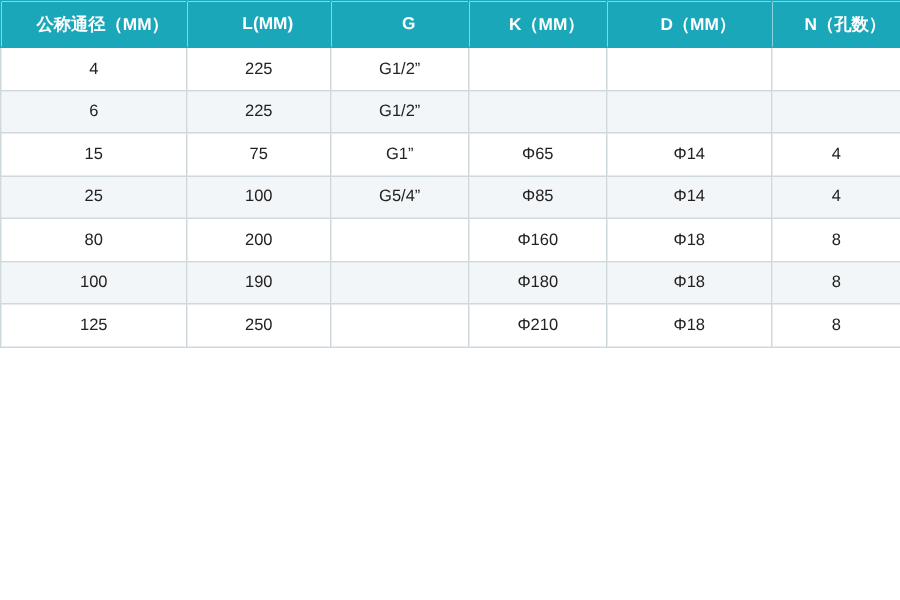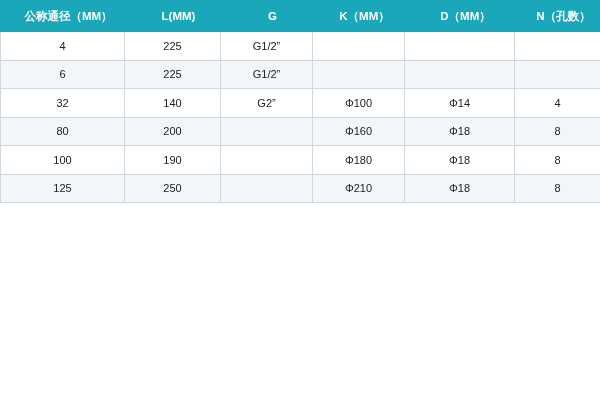--- a/index.html
+++ b/index.html
@@ -84,24 +84,32 @@
     </tr>
     <tr>
       <td>6</td>
       <td>225</td>
       <td>G1/2”</td>
       <td></td>
       <td></td>
       <td></td>
     </tr>
     <tr>
-      <td>32</td>
-      <td>140</td>
-      <td>G2”</td>
-      <td>Φ100</td>
+      <td>15</td>
+      <td>75</td>
+      <td>G1”</td>
+      <td>Φ65</td>
+      <td>Φ14</td>
+      <td>4</td>
+    </tr>
+    <tr>
+      <td>25</td>
+      <td>100</td>
+      <td>G5/4”</td>
+      <td>Φ85</td>
       <td>Φ14</td>
       <td>4</td>
     </tr>
     <tr>
       <td>80</td>
       <td>200</td>
       <td></td>
       <td>Φ160</td>
       <td>Φ18</td>
       <td>8</td>

